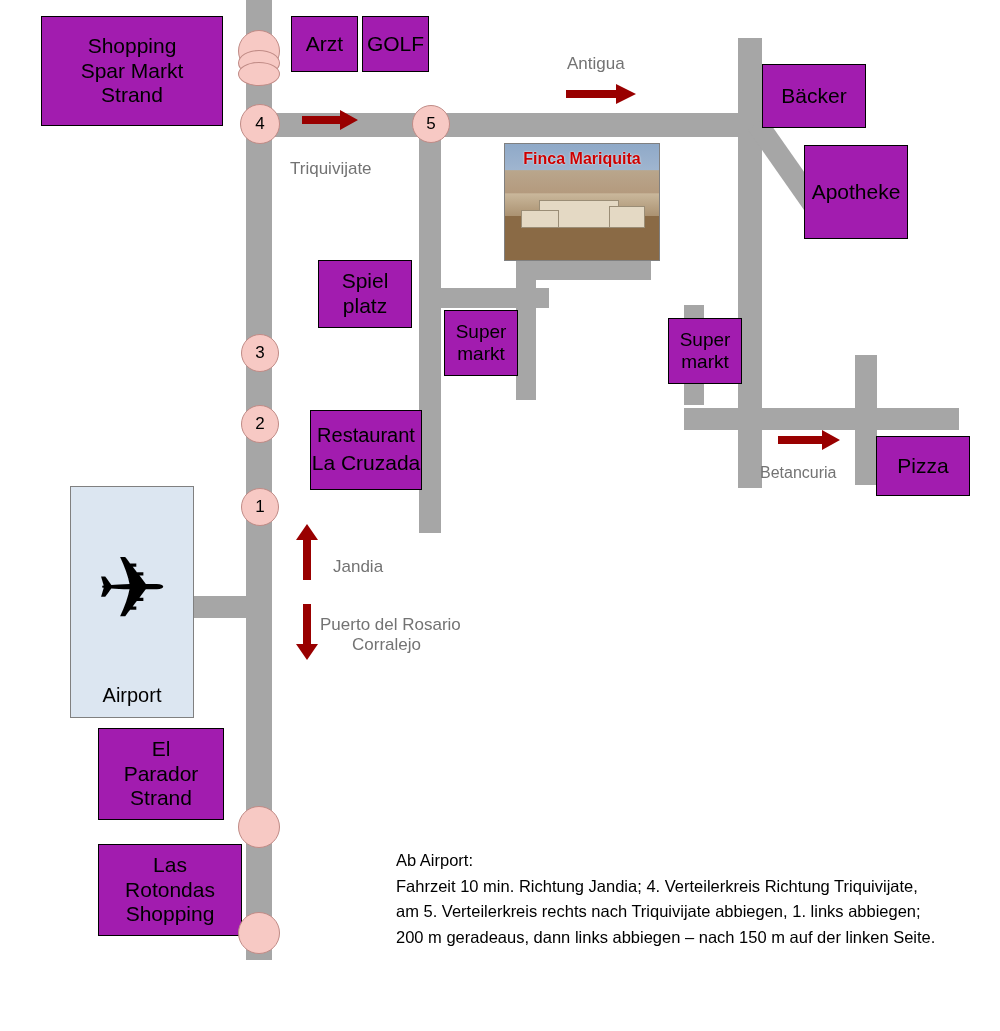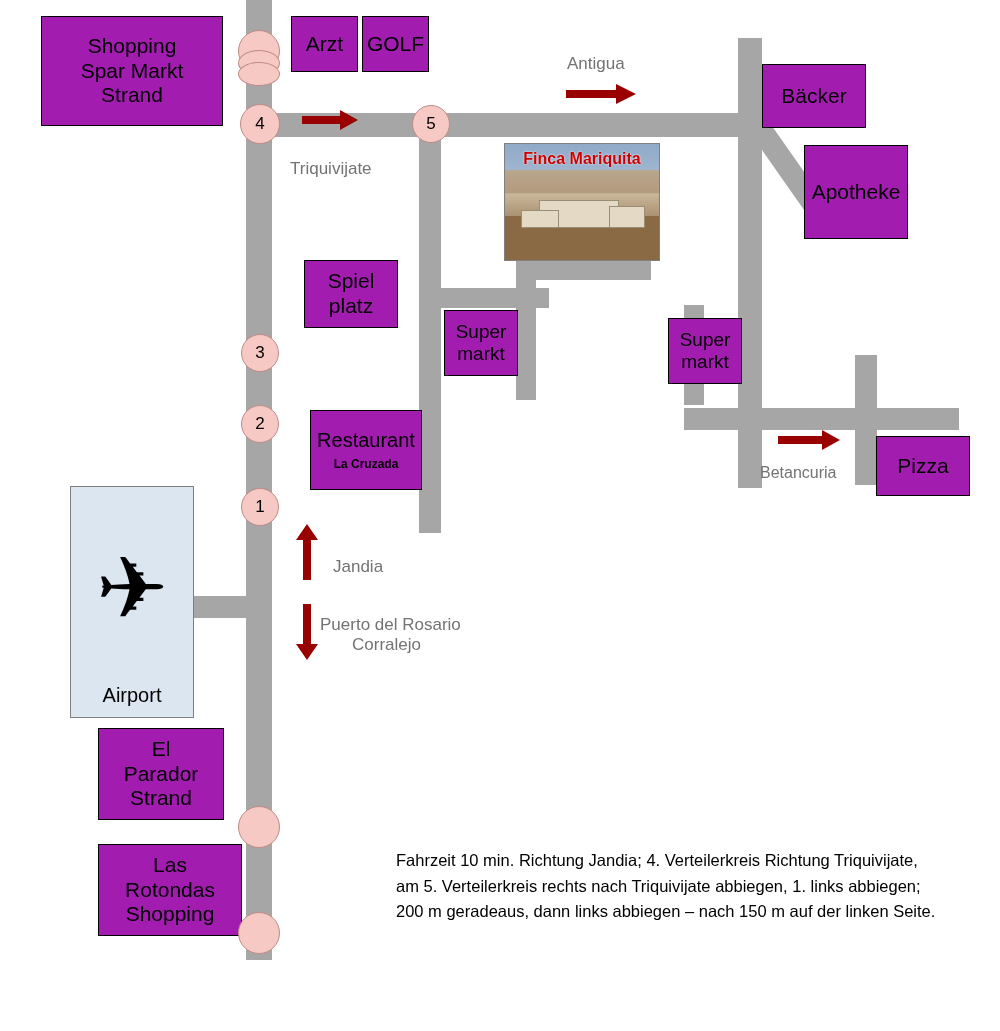--- a/index.html
+++ b/index.html
@@ -169,38 +169,38 @@
   </div>
 
   <div class="box box-lg" style="left:762px; top:64px; width:104px; height:64px;">
     <span class="line">Bäcker</span>
   </div>
 
   <div class="box box-lg" style="left:804px; top:145px; width:104px; height:94px;">
     <span class="line">Apotheke</span>
   </div>
 
-  <div class="box box-lg" style="left:304px; top:260px; width:94px; height:68px;">
+  <div class="box box-lg" style="left:318px; top:260px; width:94px; height:68px;">
     <span class="line">Spiel</span>
     <span class="line">platz</span>
   </div>
 
   <div class="box box-md" style="left:444px; top:310px; width:74px; height:66px;">
     <span class="line">Super</span>
     <span class="line">markt</span>
   </div>
 
   <div class="box box-md" style="left:668px; top:318px; width:74px; height:66px;">
     <span class="line">Super</span>
     <span class="line">markt</span>
   </div>
 
   <div class="box" style="left:310px; top:410px; width:112px; height:80px;">
     <span class="line" style="font-size:20px;">Restaurant</span>
-    <span class="line" style="font-size:12px; margin-top:4px;font-weight:bold;">La Cruzada</span>
+    <span class="line" style="font-size:21px; margin-top:4px;">La Cruzada</span>
   </div>
 
   <div class="box box-lg" style="left:876px; top:436px; width:94px; height:60px;">
     <span class="line">Pizza</span>
   </div>
 
   <div class="box box-lg" style="left:98px; top:728px; width:126px; height:92px;">
     <span class="line">El</span>
     <span class="line">Parador</span>
     <span class="line">Strand</span>
@@ -280,18 +280,19 @@
   </svg>
 
   <div class="label" style="left:567px; top:54px;">Antigua</div>
   <div class="label" style="left:290px; top:159px;">Triquivijate</div>
   <div class="label" style="left:333px; top:557px;">Jandia</div>
   <div class="label" style="left:320px; top:615px;">Puerto del Rosario</div>
   <div class="label" style="left:352px; top:635px;">Corralejo</div>
   <div class="label" style="left:760px; top:464px; font-size:16px;">Betancuria</div>
 
   <div class="legend" style="left:396px; top:848px;">
+    <span class="l">Ab Airport:</span>
     <span class="l">Fahrzeit 10 min. Richtung Jandia;  4. Verteilerkreis Richtung Triquivijate,</span>
     <span class="l">am 5. Verteilerkreis rechts nach Triquivijate abbiegen, 1. links abbiegen;</span>
     <span class="l">200 m geradeaus, dann links abbiegen – nach 150 m auf der linken Seite.</span>
   </div>
 
 </div>
 
 </body></html>

